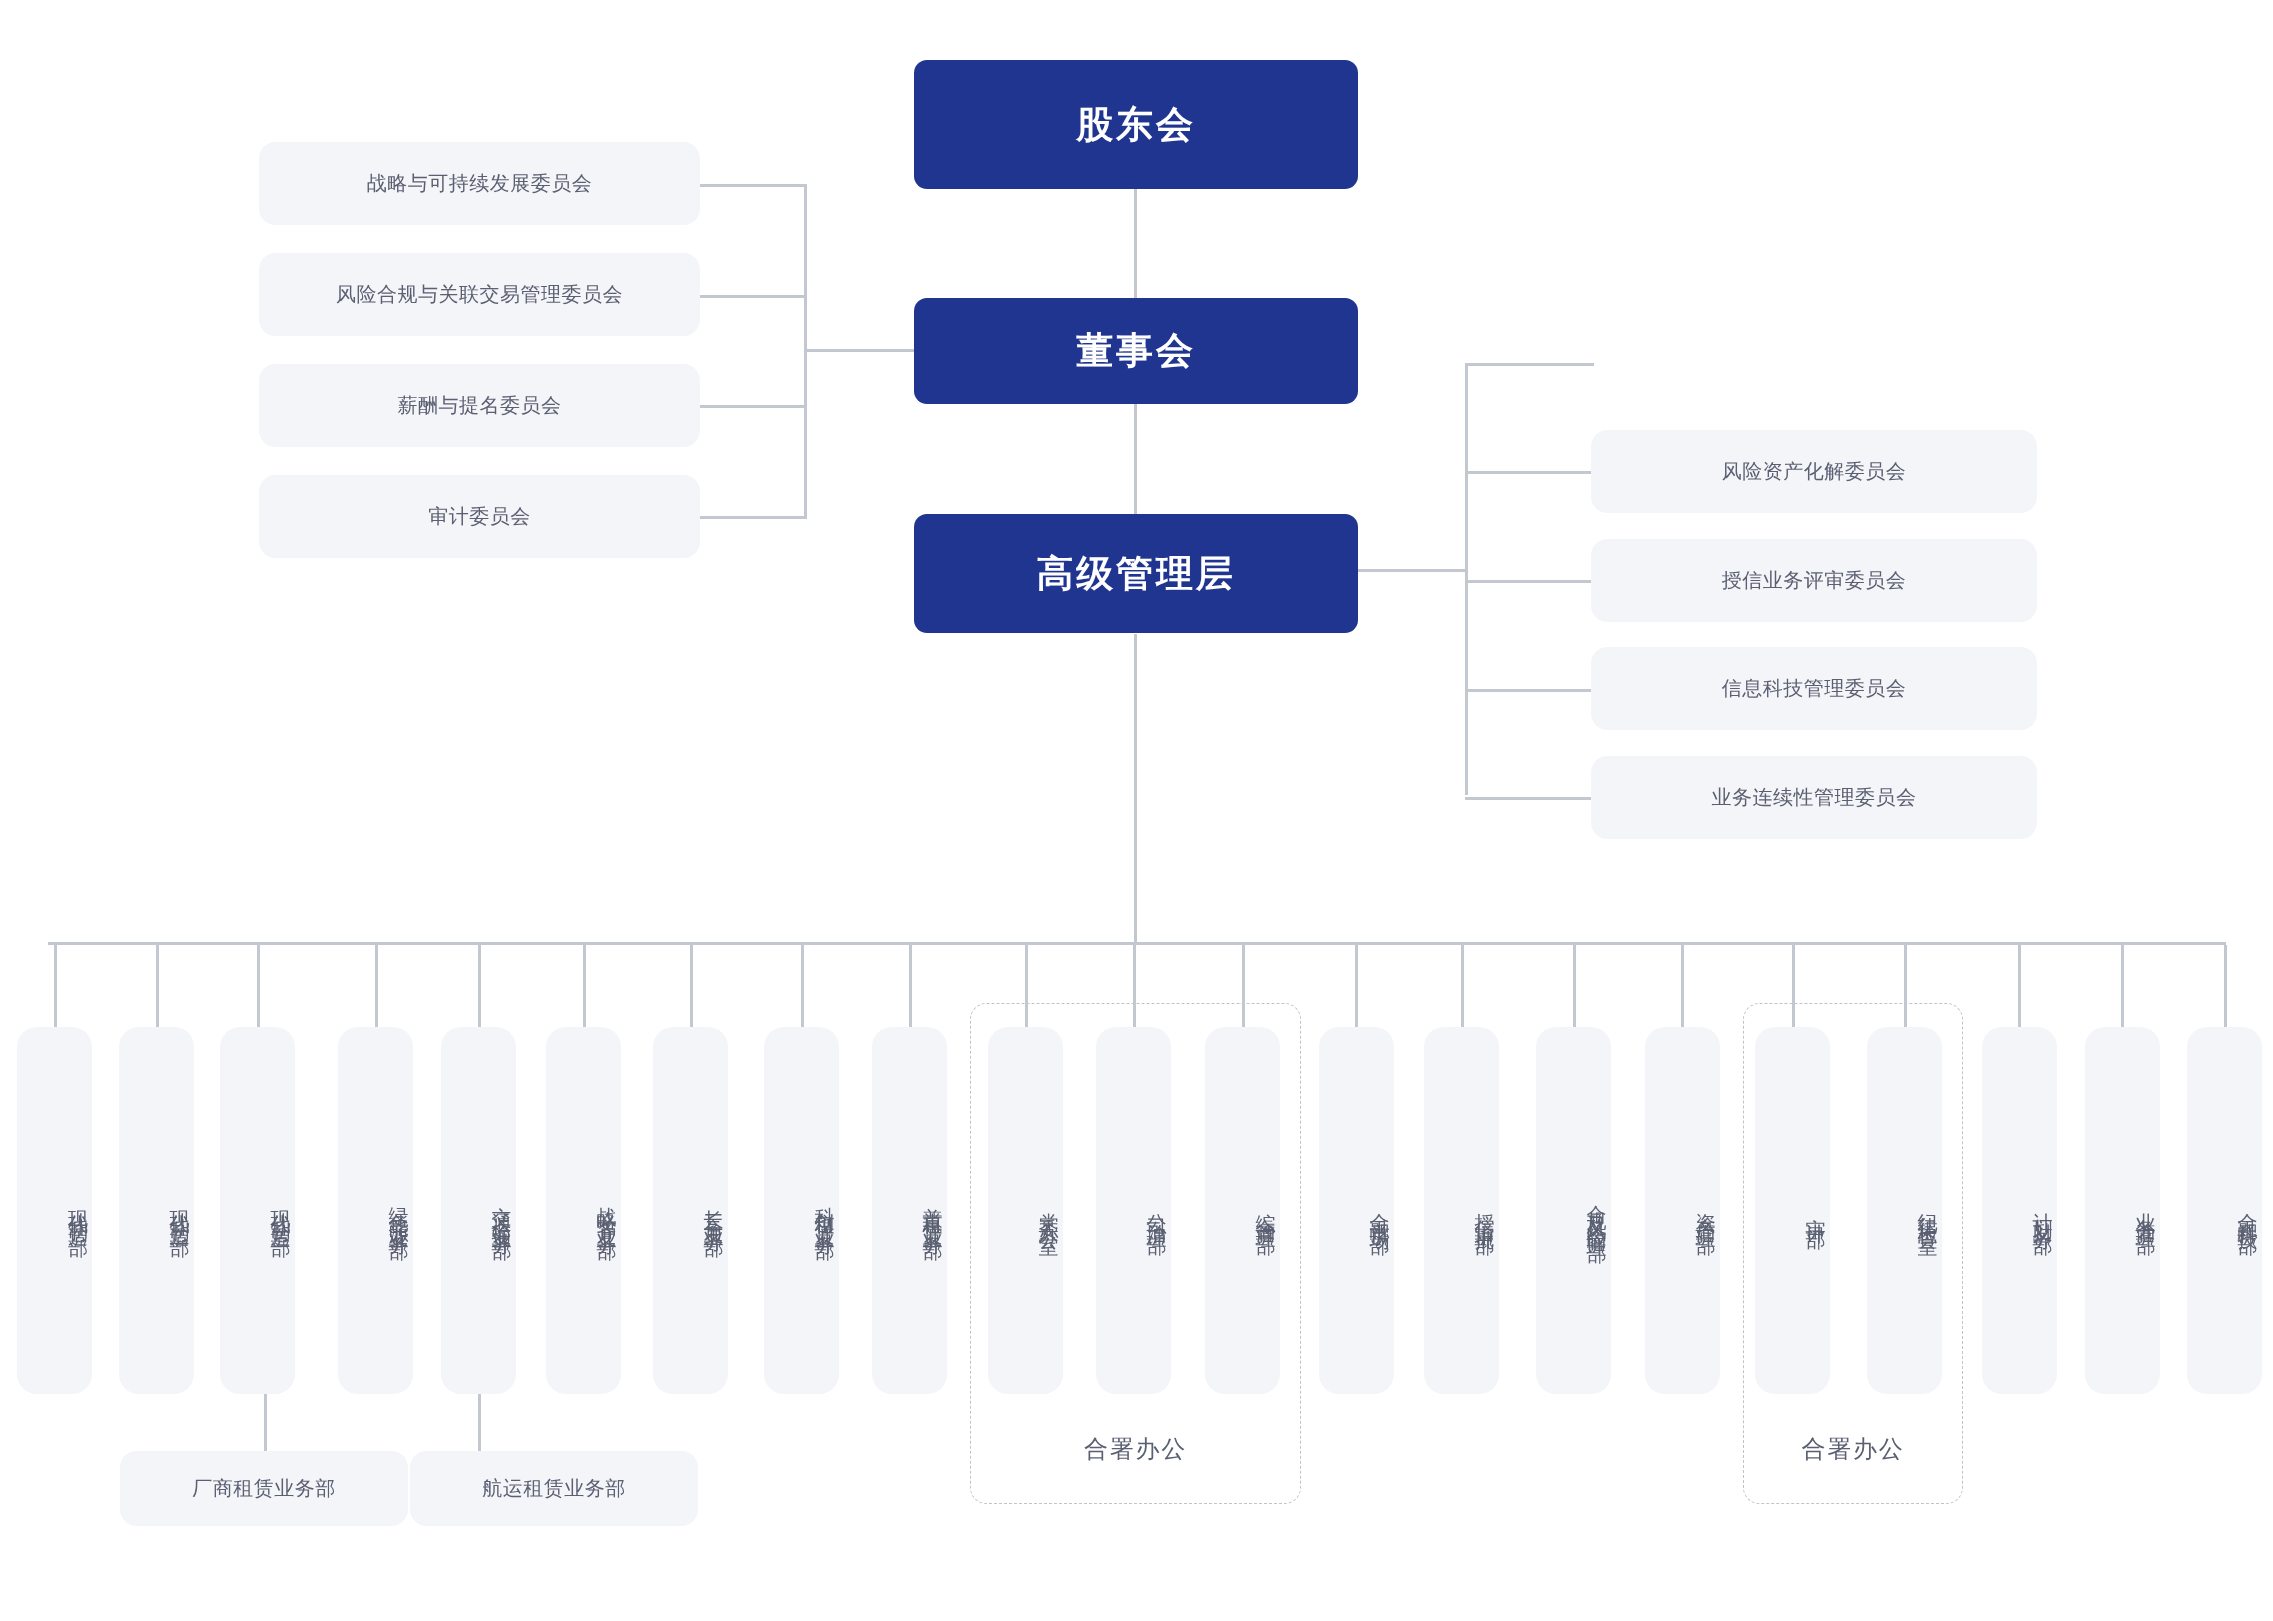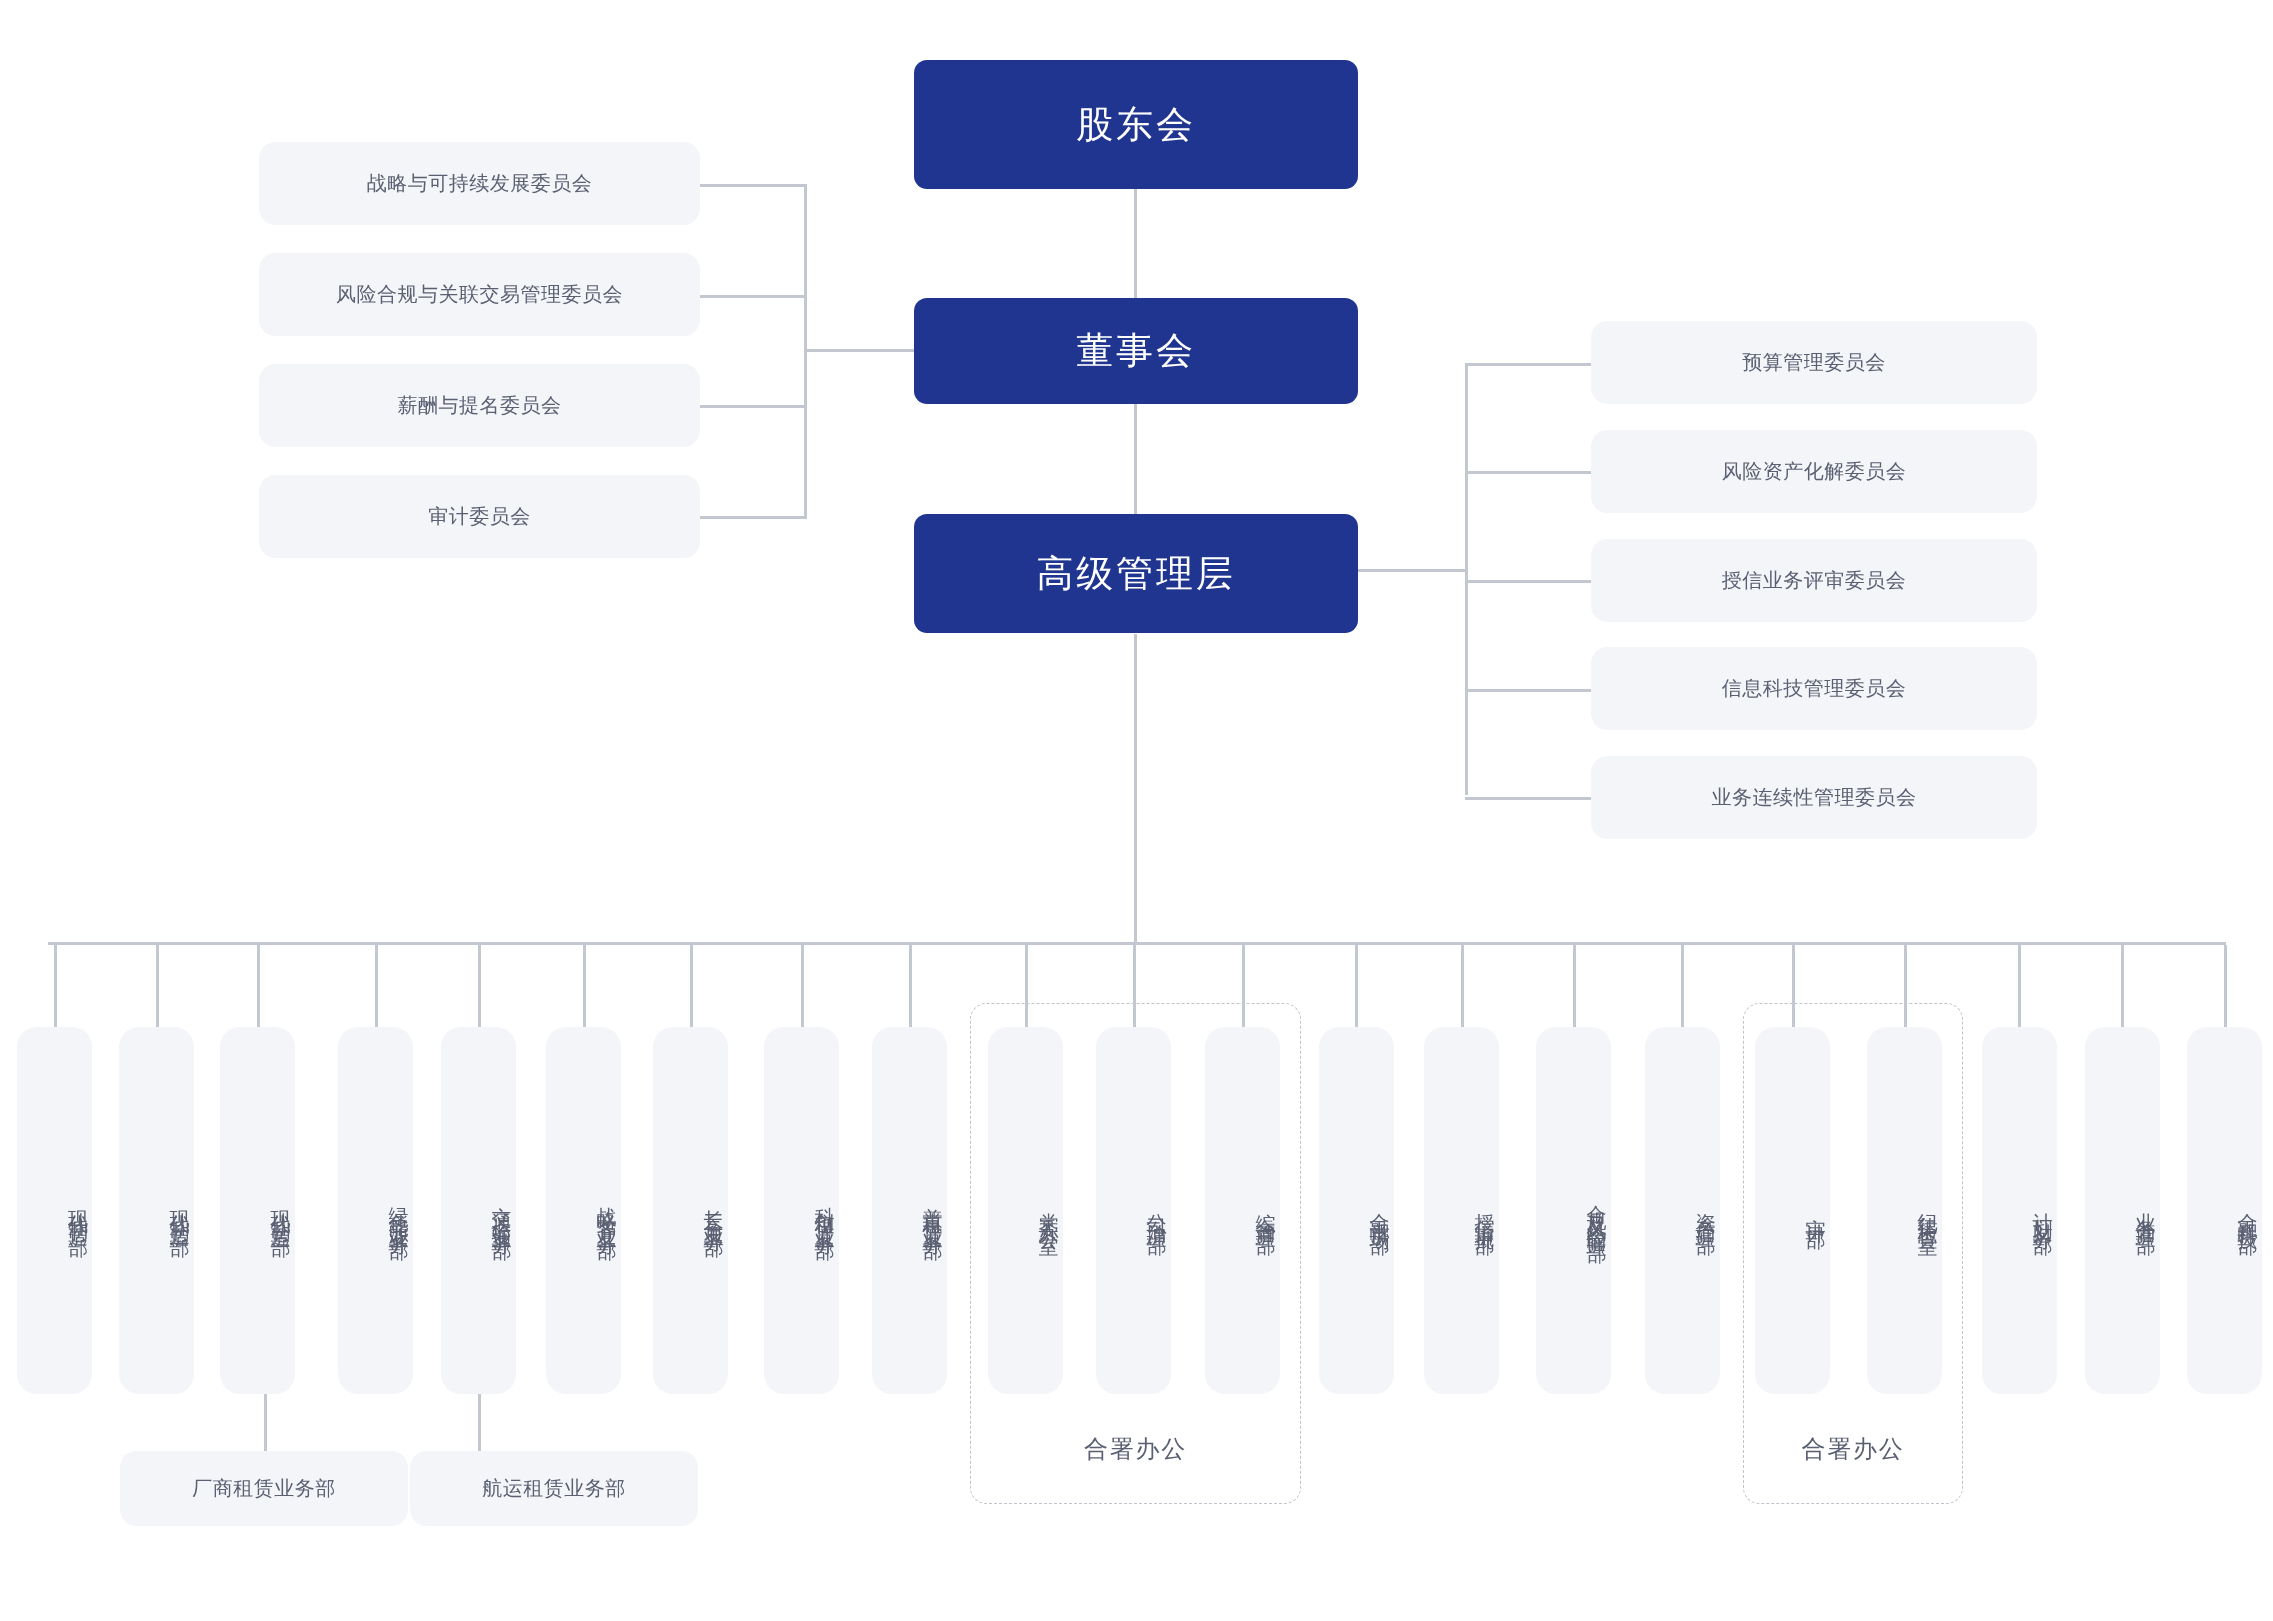--- a/index.html
+++ b/index.html
@@ -29,21 +29,21 @@
     color:#5a6072;
     font-size:20px;
     line-height:1.45;
     letter-spacing:0.5px;
     z-index:3;
   }
   .node.primary{
     background:#20358f;
     color:#ffffff;
     font-size:37px;
-    font-weight:normal;
+    font-weight:bold;
     letter-spacing:2.8px;
     border-radius:13px;
   }
   .node.vertical{
     writing-mode:vertical-rl;
     text-orientation:upright;
     letter-spacing:5.5px;
     border-radius:20px;
     padding:24px 0;
     align-items:flex-start;
@@ -107,21 +107,20 @@
 
   <div class="node primary" style="left:914px;top:60px;width:444px;height:129px;">股东会</div>
   <div class="node primary" style="left:914px;top:298px;width:444px;height:106px;">董事会</div>
   <div class="node primary" style="left:914px;top:514px;width:444px;height:119px;">高级管理层</div>
 
   <div class="node" style="left:259px;top:142px;width:441px;height:83px;">战略与可持续发展委员会</div>
   <div class="node" style="left:259px;top:253px;width:441px;height:83px;">风险合规与关联交易管理委员会</div>
   <div class="node" style="left:259px;top:364px;width:441px;height:83px;">薪酬与提名委员会</div>
   <div class="node" style="left:259px;top:475px;width:441px;height:83px;">审计委员会</div>
 
-  <div class="node" style="left:1591px;top:321px;width:446px;height:83px;">预算管理委员会</div>
   <div class="node" style="left:1591px;top:430px;width:446px;height:83px;">风险资产化解委员会</div>
   <div class="node" style="left:1591px;top:539px;width:446px;height:83px;">授信业务评审委员会</div>
   <div class="node" style="left:1591px;top:647px;width:446px;height:83px;">信息科技管理委员会</div>
   <div class="node" style="left:1591px;top:756px;width:446px;height:83px;">业务连续性管理委员会</div>
 
   <div id="dept-layer">
       <div class="line v" style="left: 54px; top: 945px; height: 82px;"></div>
       <div class="node vertical" style="left: 17.4px; top: 1027px; width: 75px; height: 367px;">现代制造一部</div>
       <div class="line v" style="left: 156px; top: 945px; height: 82px;"></div>
       <div class="node vertical" style="left: 119px; top: 1027px; width: 75px; height: 367px;">现代制造二部</div>

